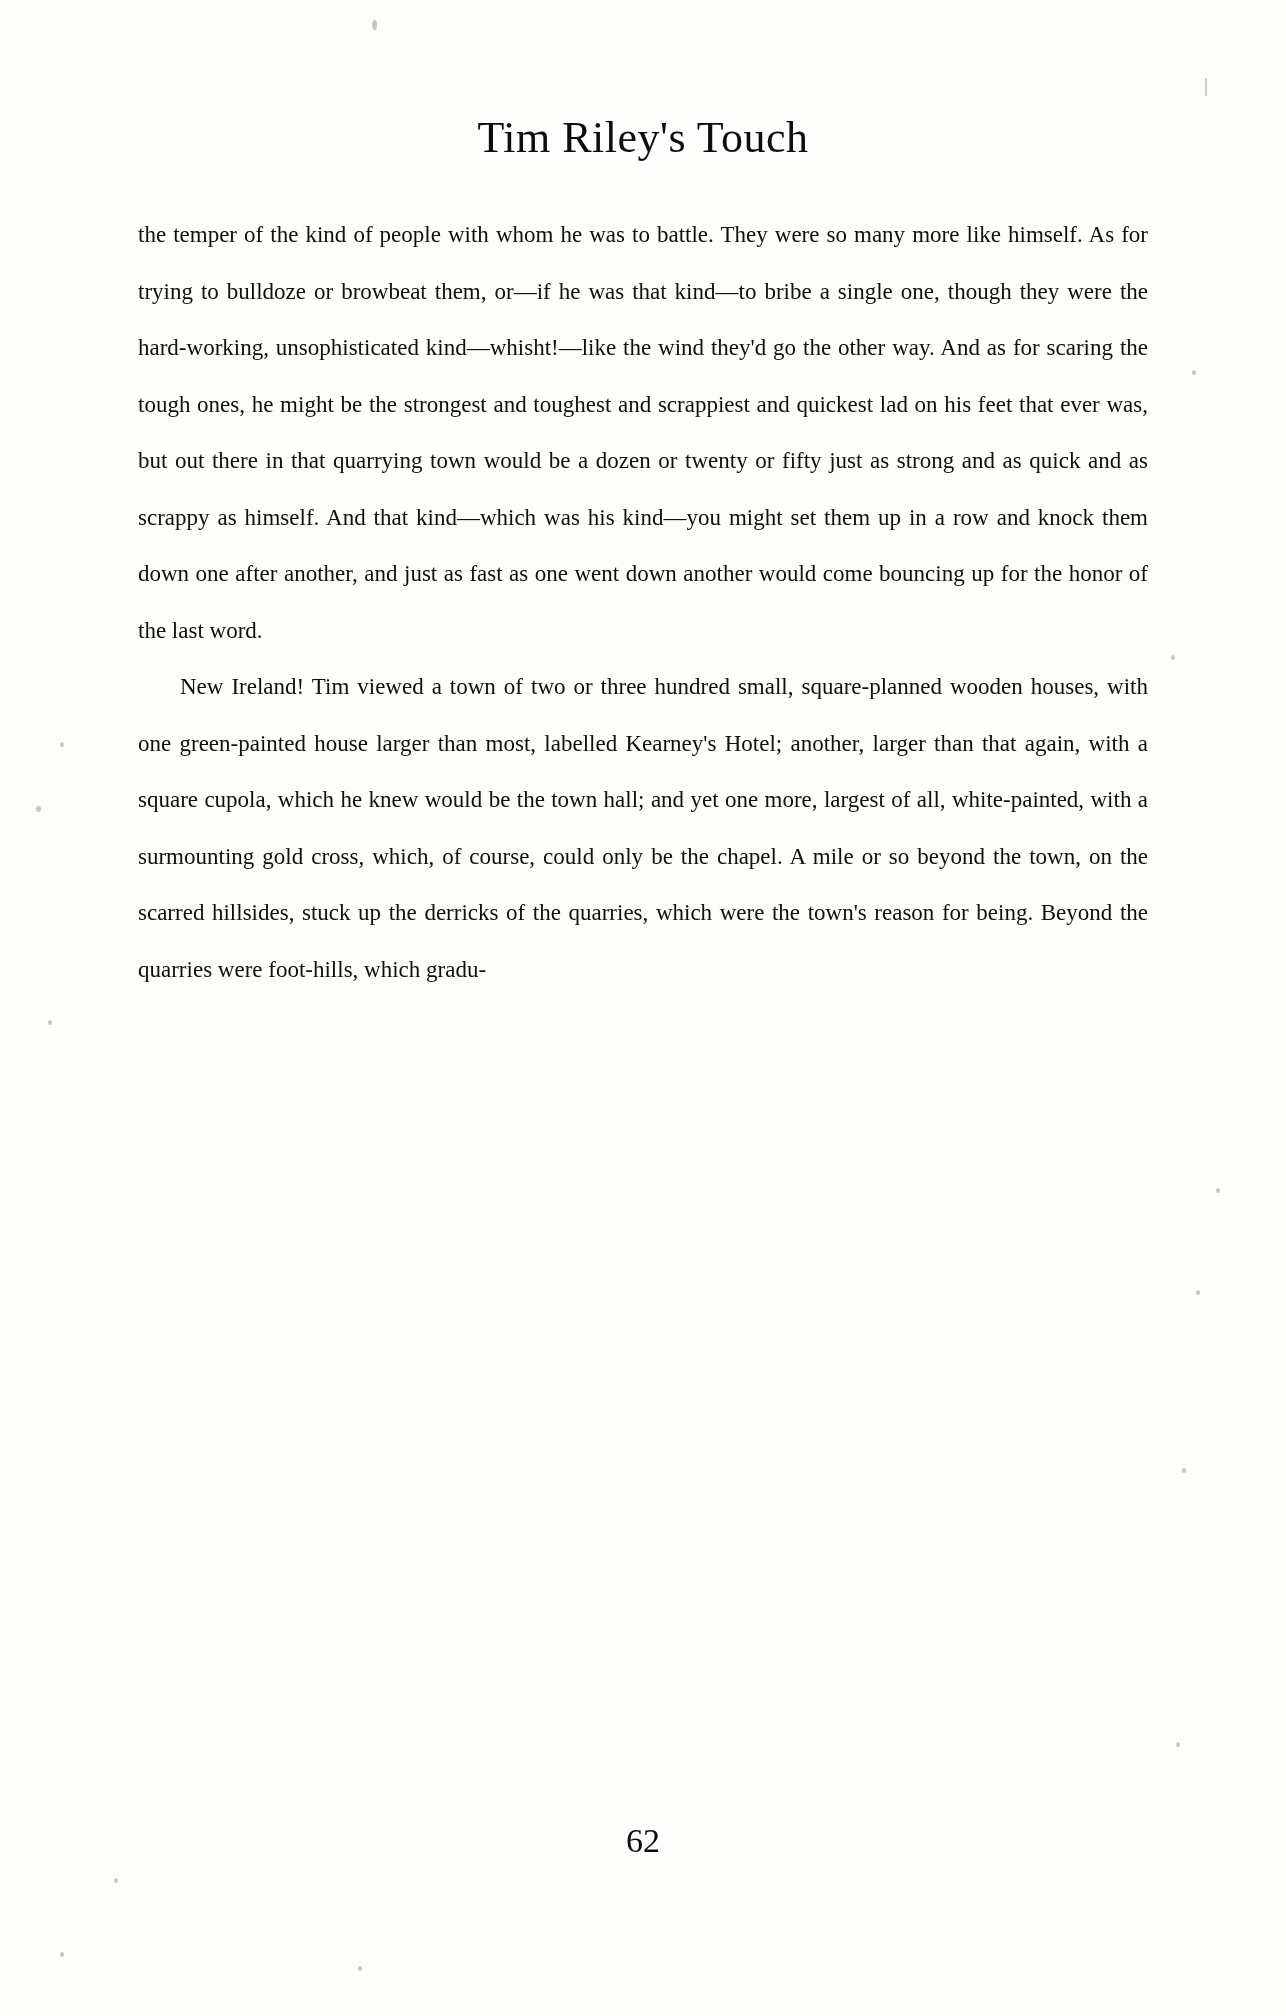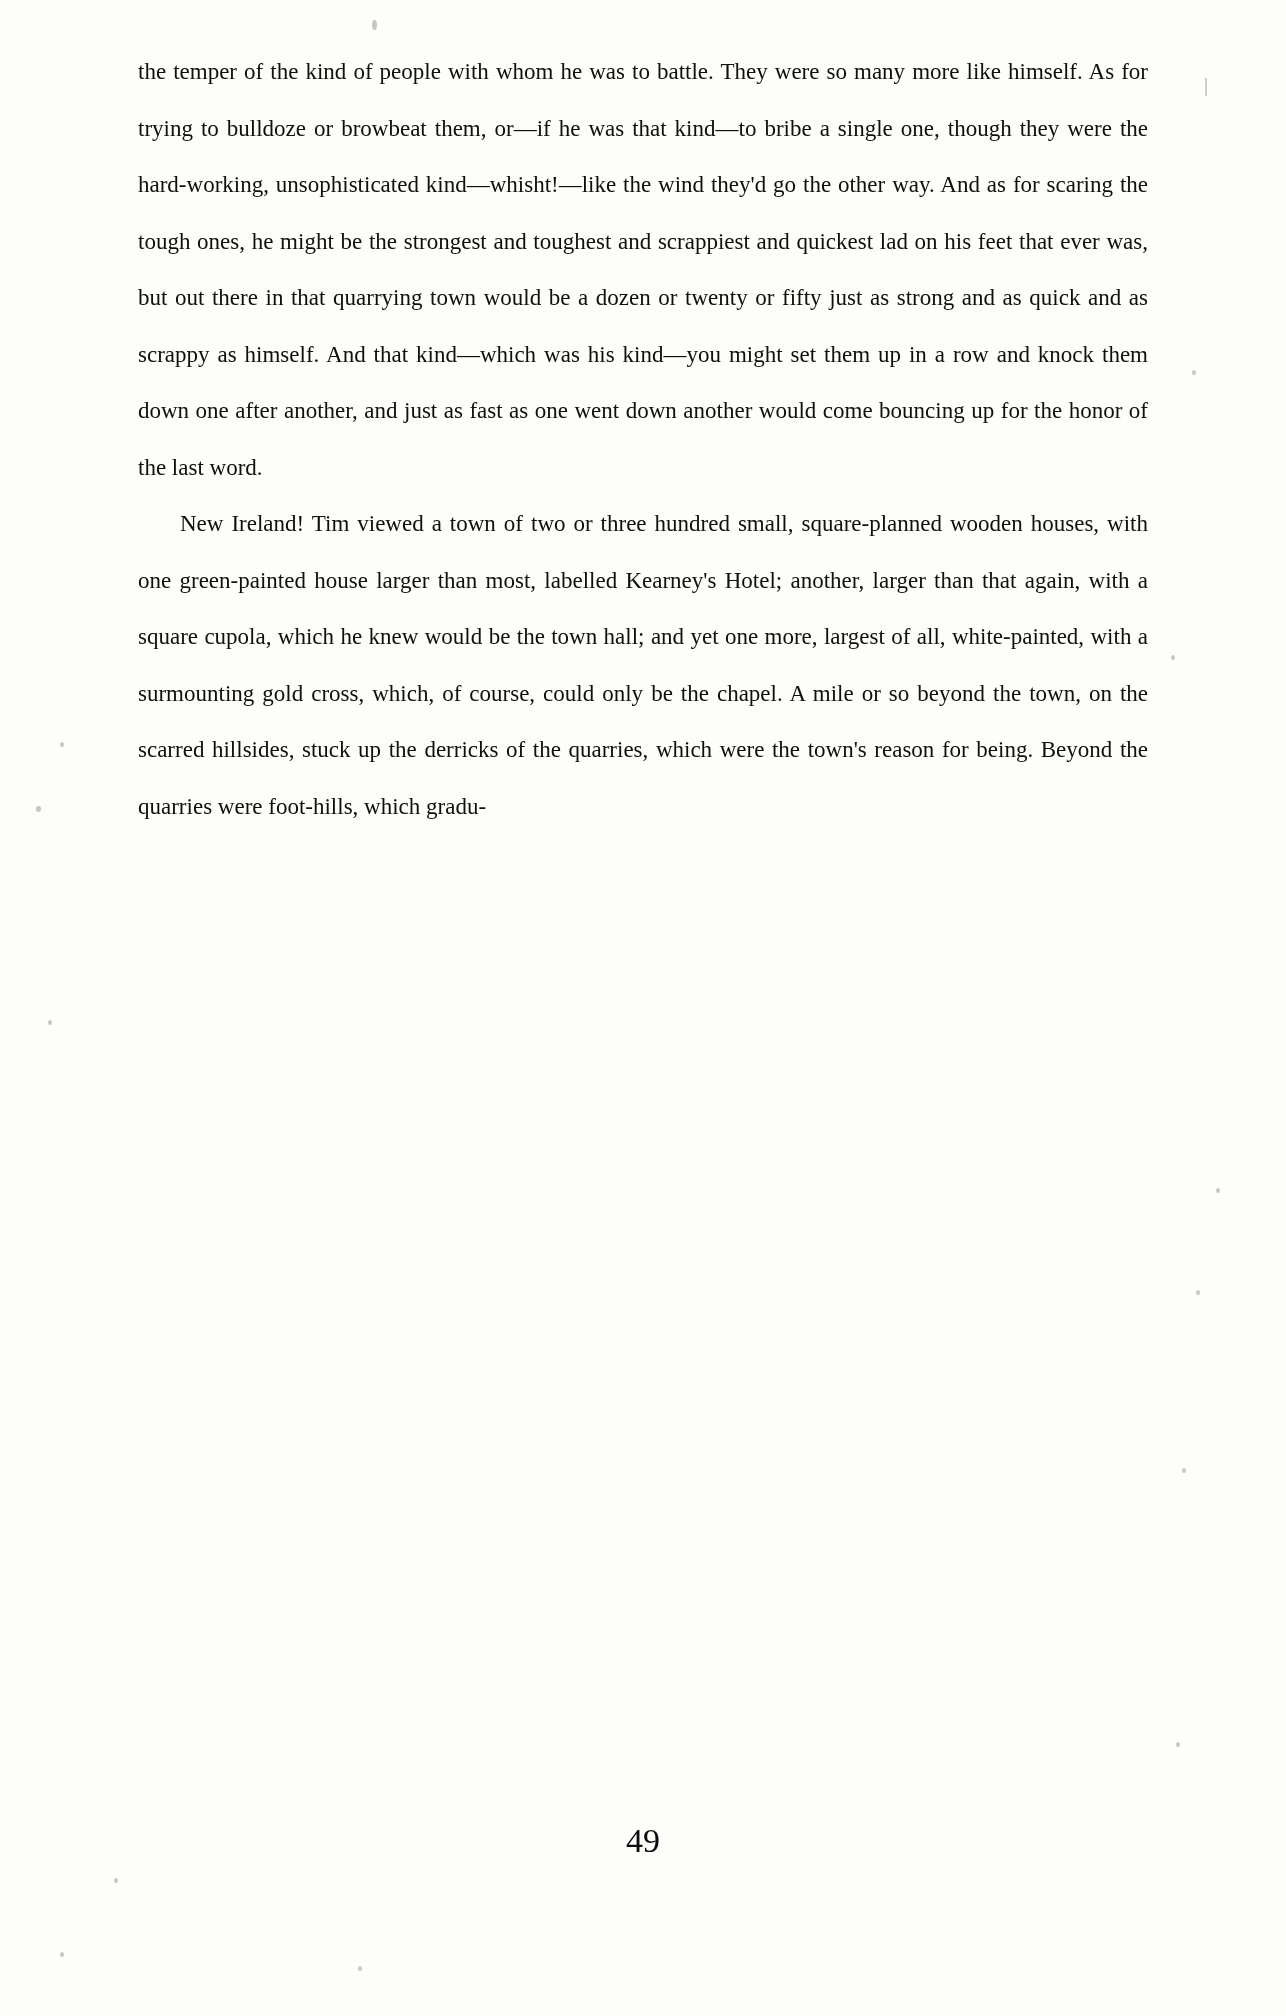--- a/index.html
+++ b/index.html
@@ -82,23 +82,24 @@
   <span class="speck" style="left:1216px; top:1188px; width:4px; height:5px;"></span>
   <span class="speck" style="left:1196px; top:1290px; width:4px; height:5px;"></span>
   <span class="speck" style="left:1182px; top:1468px; width:4px; height:5px;"></span>
   <span class="speck" style="left:1176px; top:1742px; width:4px; height:5px;"></span>
   <span class="speck" style="left:114px; top:1878px; width:4px; height:5px;"></span>
   <span class="speck" style="left:60px; top:1952px; width:4px; height:5px;"></span>
   <span class="speck" style="left:358px; top:1966px; width:4px; height:5px;"></span>
 
   <div class="page-inner">
 
+    <div class="running-head">Tim Riley's Touch</div>
 
     <div class="body-text">
       <p>the temper of the kind of people with whom he was to battle.  They were so many more like himself.  As for trying to bulldoze or browbeat them, or—if he was that kind—to bribe a single one, though they were the hard-working, unsophisticated kind—whisht!—like the wind they'd go the other way.  And as for scaring the tough ones, he might be the strongest and toughest and scrappiest and quickest lad on his feet that ever was, but out there in that quarrying town would be a dozen or twenty or fifty just as strong and as quick and as scrappy as himself.  And that kind—which was his kind—you might set them up in a row and knock them down one after another, and just as fast as one went down another would come bouncing up for the honor of the last word.</p>
       <p class="indent">New Ireland!  Tim viewed a town of two or three hundred small, square-planned wooden houses, with one green-painted house larger than most, labelled Kearney's Hotel; another, larger than that again, with a square cupola, which he knew would be the town hall; and yet one more, largest of all, white-painted, with a surmounting gold cross, which, of course, could only be the chapel.  A mile or so beyond the town, on the scarred hillsides, stuck up the derricks of the quarries, which were the town's reason for being. Beyond the quarries were foot-hills, which gradu-</p>
     </div>
 
   </div>
 
-  <div class="folio">49</div>
+  <div class="folio">62</div>
 
 </div>
 
 </body></html>

